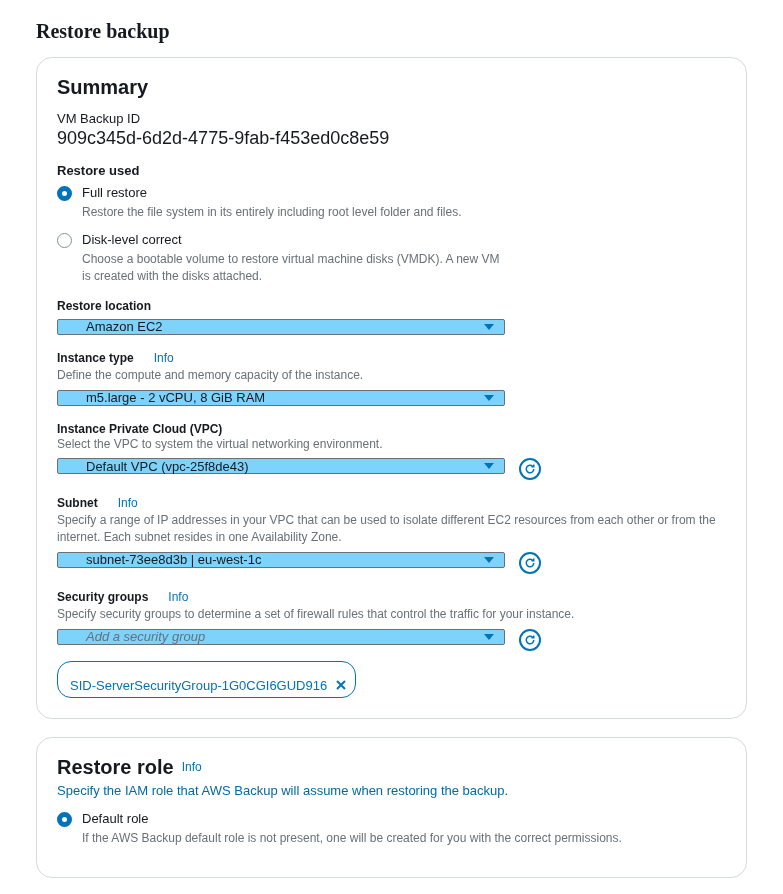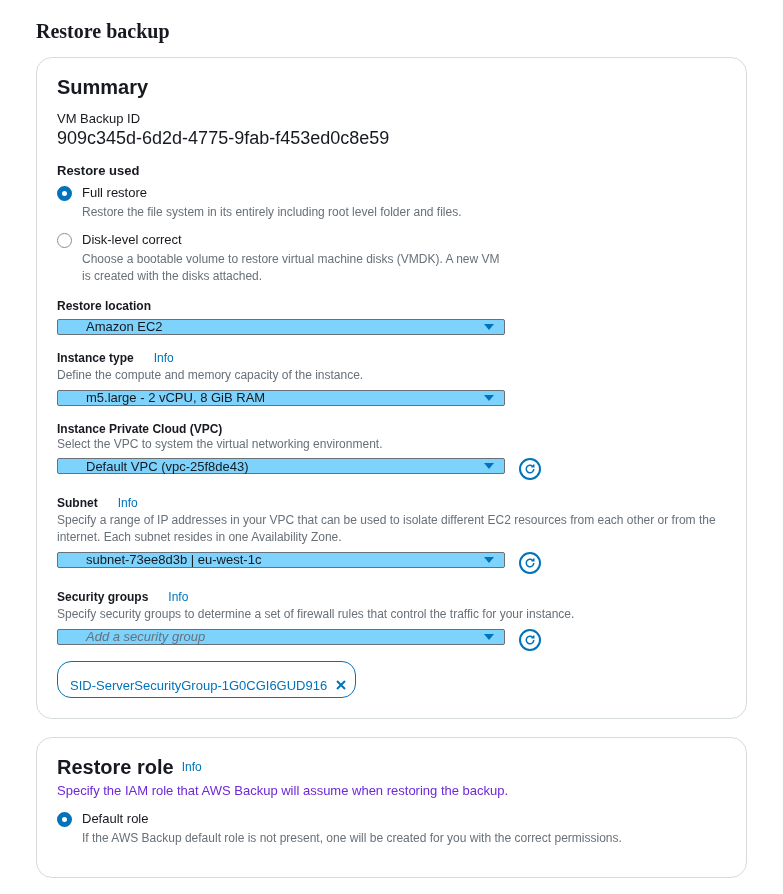--- a/index.html
+++ b/index.html
@@ -164,21 +164,21 @@
       margin-top: 10px;
     }
     .tag-remove {
       margin-left: 8px;
       cursor: pointer;
       display: flex;
       align-items: center;
     }
     .panel-desc {
       font-size: 13px;
-      color: #6d28d9;
+      color: #0369a1;
       margin-bottom: 12px;
     }
     .h2-row {
       display: flex;
       align-items: center;
       gap: 8px;
       margin-bottom: 4px;
     }
   </style>
 </head>

